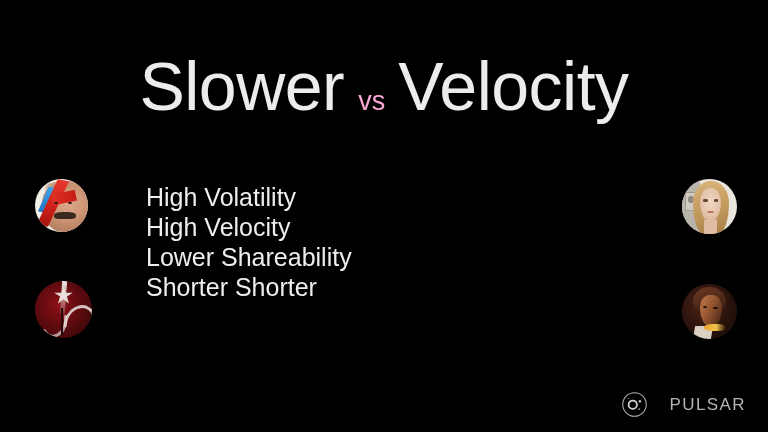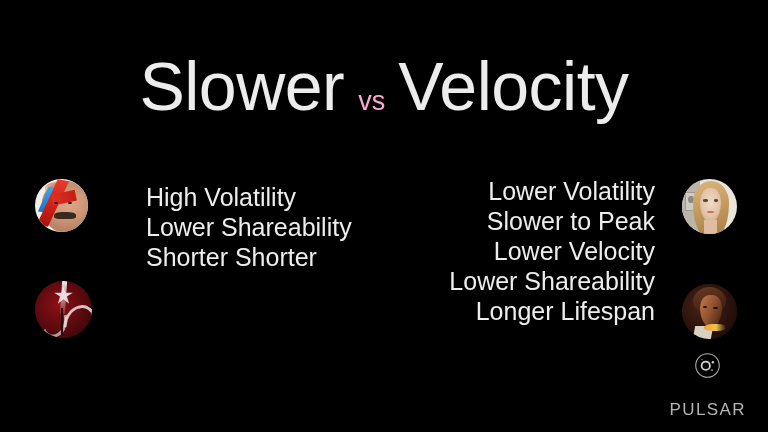--- a/index.html
+++ b/index.html
@@ -152,52 +152,46 @@
   }
   .a4-glow{
     position:absolute;left:40%;top:72%;width:40%;height:14%;
     background:linear-gradient(90deg,#e8a532 0%, #f0c24a 55%, rgba(240,194,74,0) 100%);
     border-radius:40%;
   }
 
   
   .logo{
     position:absolute;right:22px;bottom:14px;
-    display:flex;align-items:center;gap:22px;flex-direction:column;
+    display:flex;align-items:center;gap:22px;
   }
   .logo-icon{width:27px;height:27px;display:block;}
   .logo-text{
     font-size:17px;color:#b4b4b4;letter-spacing:1.4px;font-weight:400;
     line-height:1;
   }
 </style>
 </head>
 <body>
 
 <div class="slide">
 
   <div class="title-row">
     <span class="title-main">Slower</span>
     <span class="title-vs">vs</span>
     <span class="title-main">Velocity</span>
   </div>
 
   <div class="col col-left">
     <div class="line">High Volatility</div>
+    <div class="line">High Velocity</div>
     <div class="line">Lower Shareability</div>
     <div class="line">Shorter Shorter</div>
   </div>
 
-  <div class="col col-right">
-    <div class="line">Lower Volatility</div>
-    <div class="line">Slower to Peak</div>
-    <div class="line">Lower Velocity</div>
-    <div class="line">Lower Shareability</div>
-    <div class="line">Longer Lifespan</div>
-  </div>
 
   <div class="avatar" style="left:35px;top:179px;width:53px;height:53px;">
     <div class="av-inner">
       <div class="a1-bg"></div>
       <div class="a1-face"></div>
       <div class="a1-hairline"></div>
       <div class="a1-bolt-blue"></div>
       <div class="a1-bolt-red"></div>
       <div class="a1-bolt-red2"></div>
       <div class="a1-eye a1-eyeL"></div>

